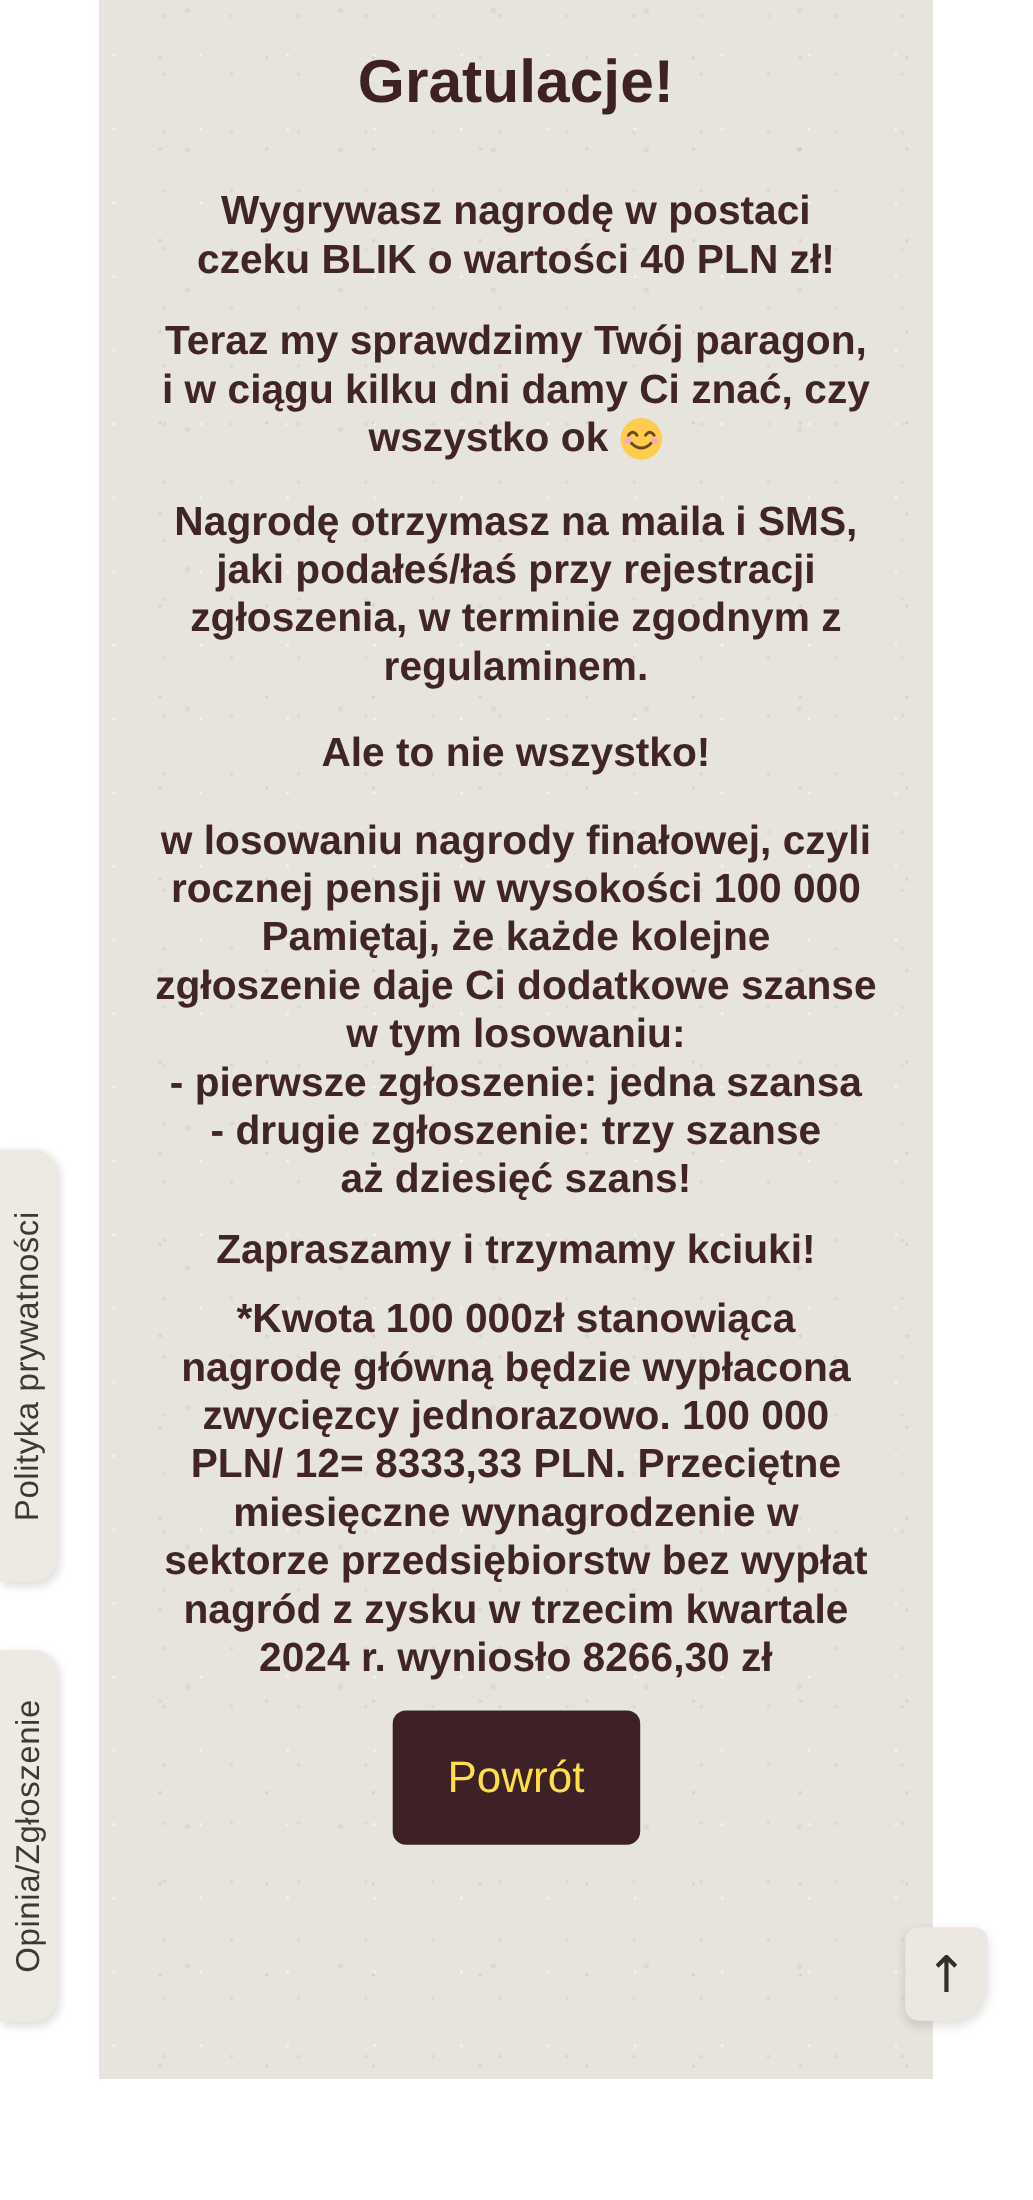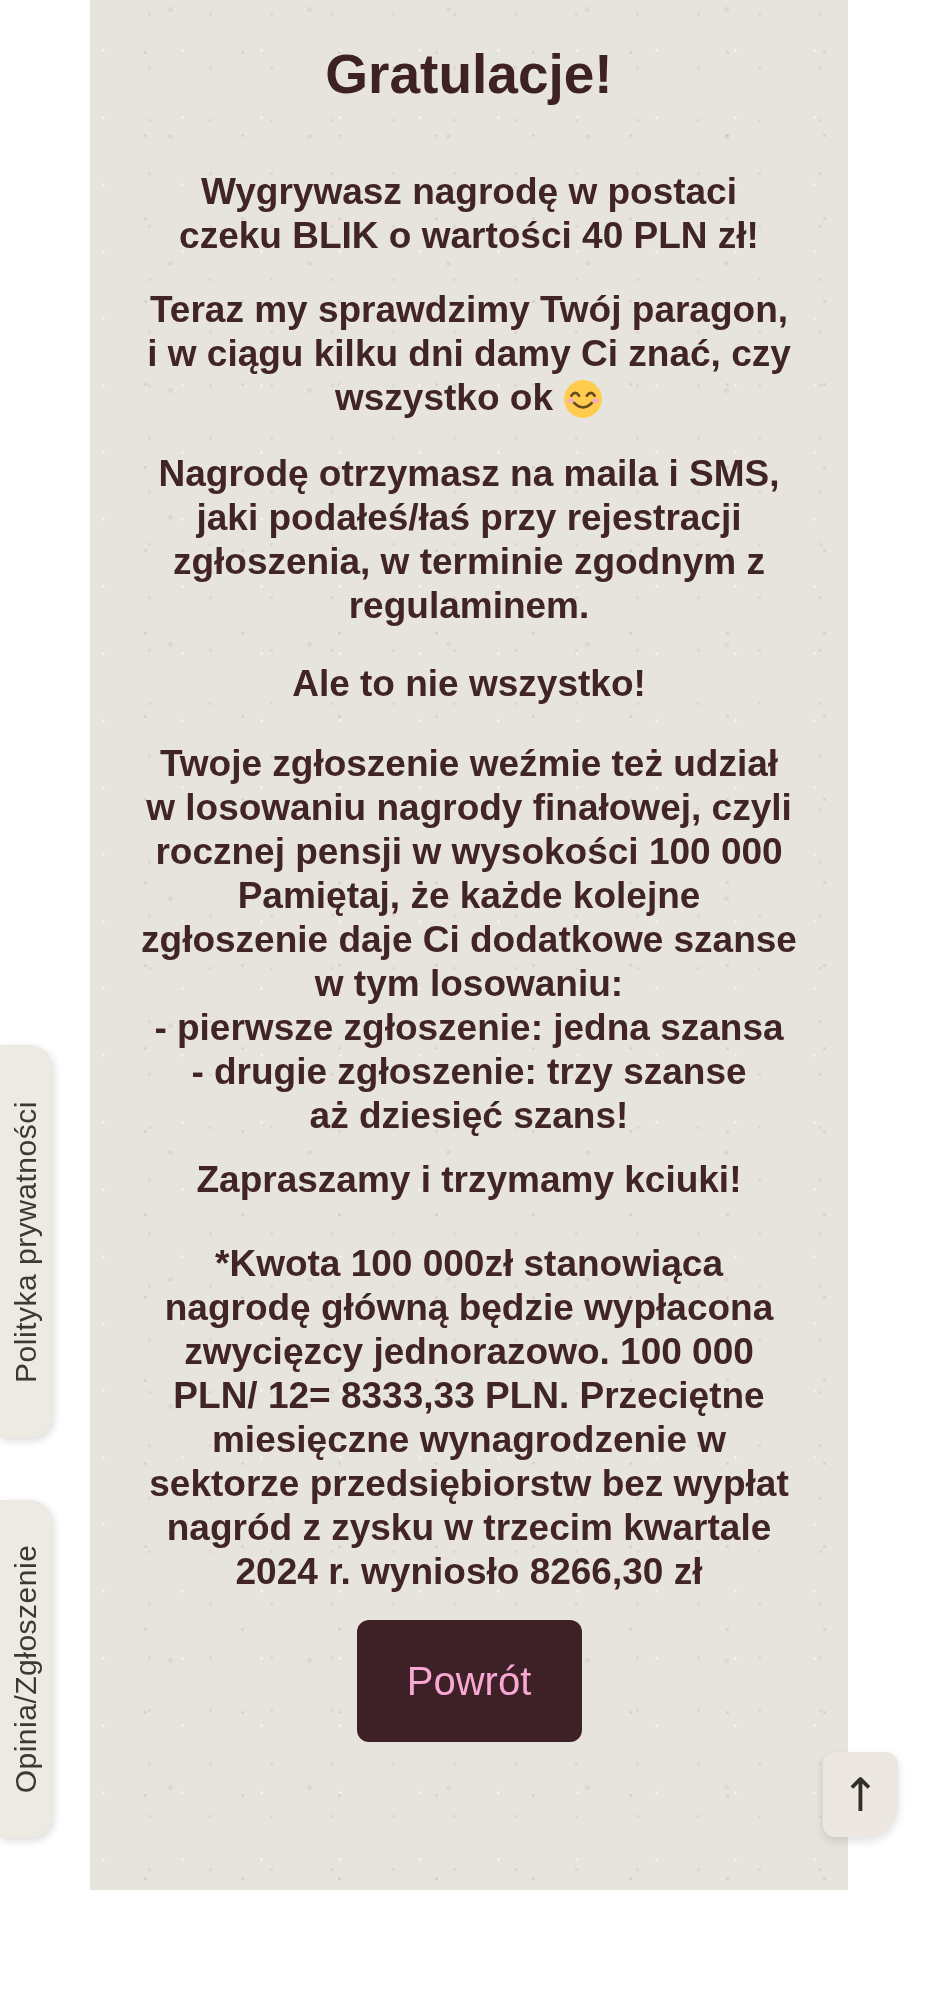--- a/index.html
+++ b/index.html
@@ -29,26 +29,26 @@
     margin:0;font-size:55px;line-height:64px;font-weight:600;color:#3d2125;
   }
   .para{font-size:37px;line-height:44px;font-weight:700;}
   .para .line{white-space:nowrap;}
   .p1{margin-top:64px;}
   .p2{margin-top:30px;}
   .p3{margin-top:32px;}
   .p4{margin-top:34px;}
   .p5{margin-top:36px;}
   .p6{margin-top:20px;}
-  .p7{margin-top:40px;}
+  .p7{margin-top:19px;}
   .emoji-svg{vertical-align:-9px;margin-left:10px;}
 
   .back-btn{
     display:block;margin:26px auto 0 auto;width:225px;height:122px;
-    background:#3e2127;color:#f9a8d4;border:none;border-radius:12px;
+    background:#3e2127;color:#fde047;border:none;border-radius:12px;
     font-family:"Liberation Sans",sans-serif;font-size:40px;font-weight:500;
     cursor:pointer;
   }
 
   
   .vtab{
     position:absolute;left:0;width:52px;background:#edeae3;
     border-radius:0 22px 22px 0;
     box-shadow:2px 3px 9px rgba(0,0,0,0.14);
     display:flex;align-items:center;justify-content:center;
@@ -105,21 +105,20 @@
     <div class="para p3">
         <div class="line">Nagrodę otrzymasz na maila i SMS,</div>
         <div class="line">jaki podałeś/łaś przy rejestracji</div>
         <div class="line">zgłoszenia, w terminie zgodnym z</div>
         <div class="line">regulaminem.</div>
       </div>
     <div class="para p4">
         <div class="line">Ale to nie wszystko!</div>
       </div>
     <div class="para p5">
-        <div class="line">Twoje zgłoszenie weźmie też udział</div>
         <div class="line">w losowaniu nagrody finałowej, czyli</div>
         <div class="line">rocznej pensji w wysokości 100 000</div>
         <div class="line">Pamiętaj, że każde kolejne</div>
         <div class="line">zgłoszenie daje Ci dodatkowe szanse</div>
         <div class="line">w tym losowaniu:</div>
         <div class="line">- pierwsze zgłoszenie: jedna szansa</div>
         <div class="line">- drugie zgłoszenie: trzy szanse</div>
         <div class="line">aż dziesięć szans!</div>
       </div>
     <div class="para p6">

